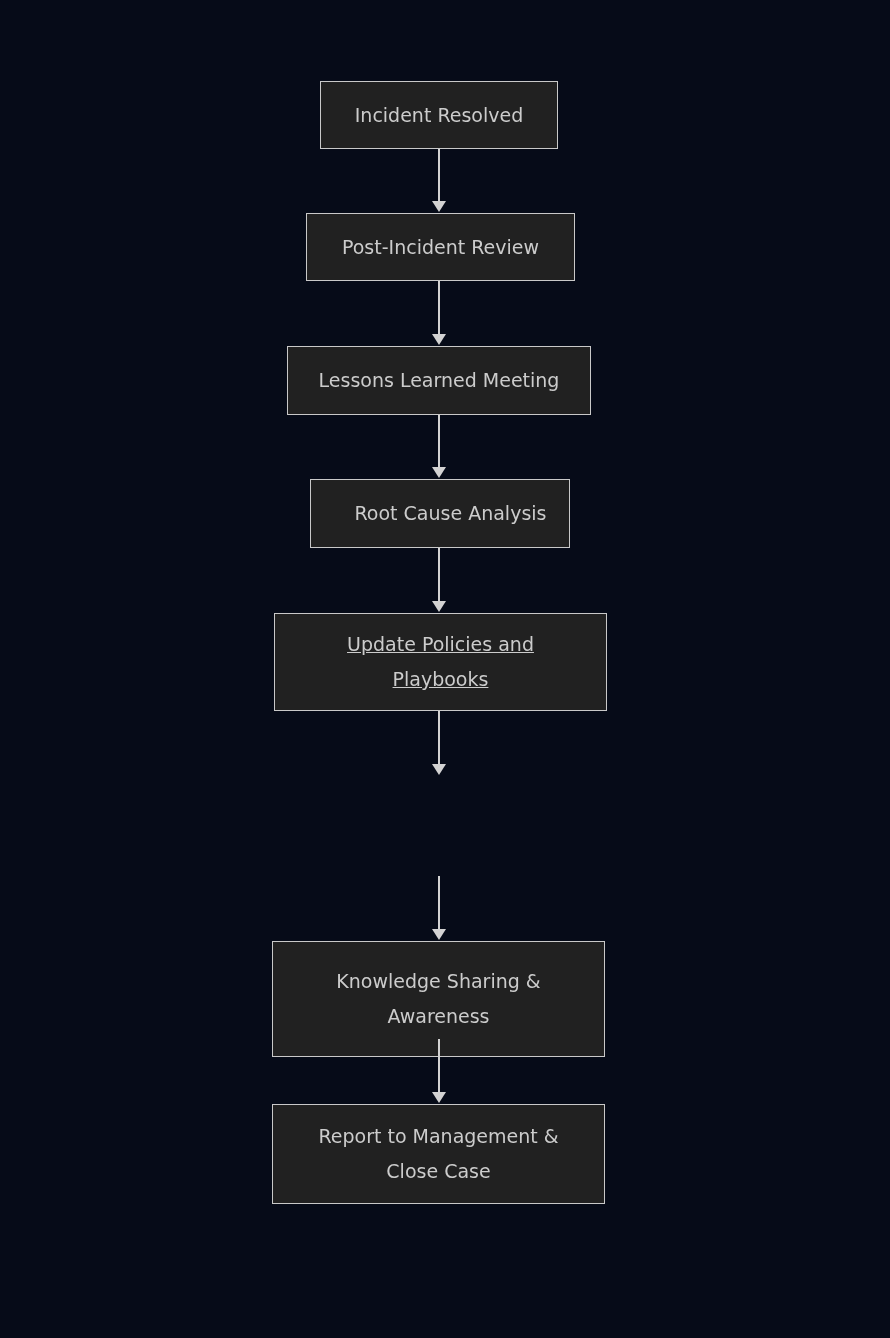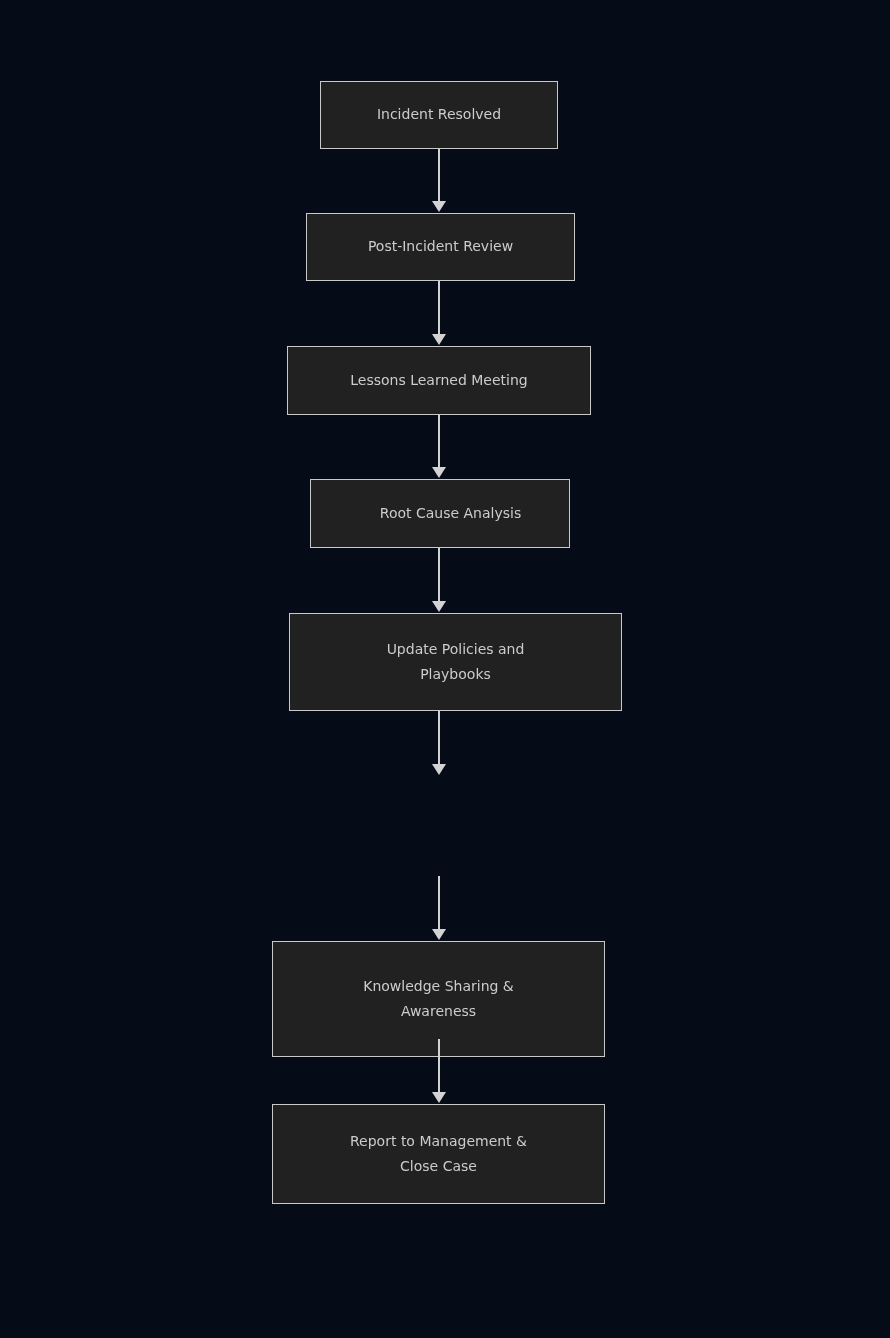--- a/index.html
+++ b/index.html
@@ -21,21 +21,21 @@
   .flow-node {
     position: absolute;
     background: #212121;
     border: 1.5px solid #c9c9c9;
     box-sizing: border-box;
     display: flex;
     align-items: center;
     justify-content: center;
     text-align: center;
     color: #cccccc;
-    font-size: 14px;
+    font-size: 19px;
     line-height: 1.82;
     white-space: pre-line;
   }
   .edge {
     position: absolute;
     width: 14px;
     display: flex;
     flex-direction: column;
     align-items: center;
   }
@@ -50,21 +50,21 @@
     border-left: 7px solid transparent;
     border-right: 7px solid transparent;
     border-top: 11px solid #d3d3d3;
   }
 
   
   #node-1 { left: 320px; top: 81px;   width: 238px; height: 68px; }
   #node-2 { left: 306px; top: 213px;  width: 269px; height: 68px; text-align: center; }
   #node-3 { left: 287px; top: 346px;  width: 304px; height: 69px; }
   #node-4 { left: 310px; top: 479px;  width: 260px; height: 69px; padding-left: 21px; }
-  #node-5 { left: 289px; top: 613px;  width: 333px; height: 98px; }
+  #node-5 { left: 274px; top: 613px;  width: 333px; height: 98px; text-decoration: underline; }
   #node-6 { left: 272px; top: 776px;  width: 333px; height: 100px; }
   #node-7 { left: 272px; top: 941px;  width: 333px; height: 116px; }
   #node-8 { left: 272px; top: 1104px; width: 333px; height: 100px; }
 
   
   #edge-1 { left: 432px; top: 149px;  height: 63px; }
   #edge-2 { left: 432px; top: 281px;  height: 64px; }
   #edge-3 { left: 432px; top: 415px;  height: 63px; }
   #edge-4 { left: 432px; top: 548px;  height: 64px; }
   #edge-5 { left: 432px; top: 711px;  height: 64px; }

